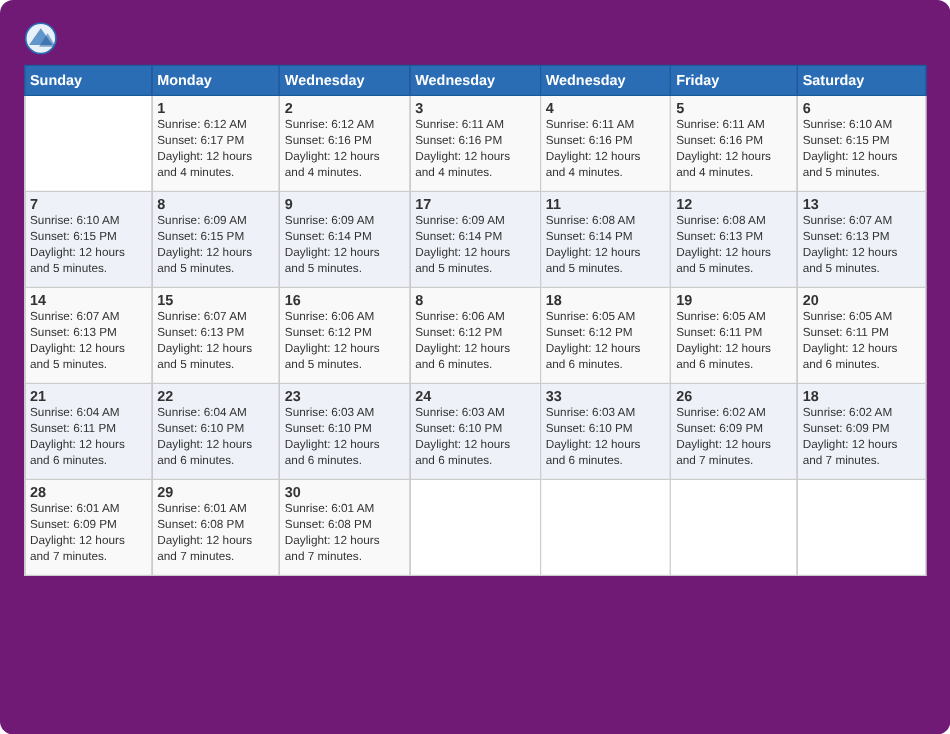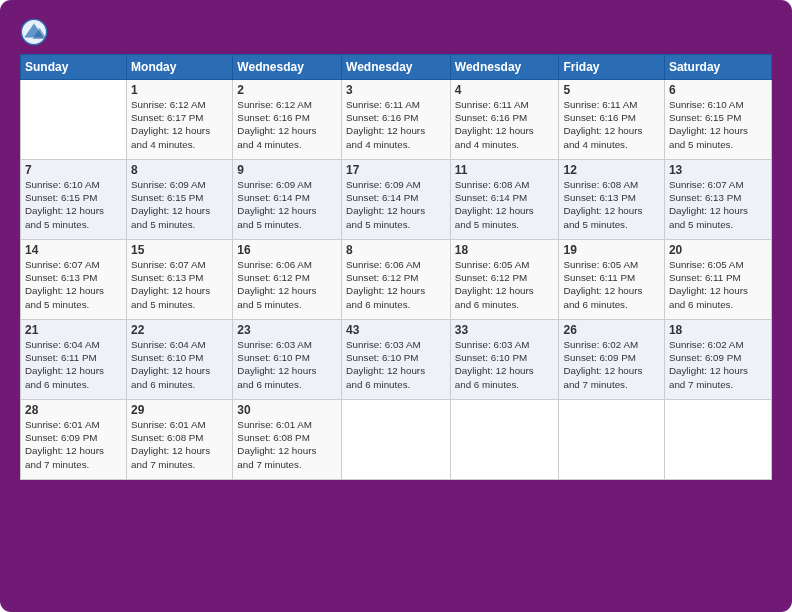--- a/index.html
+++ b/index.html
@@ -180,21 +180,21 @@
           <td><span class="day-num">20</span>
         <span class="day-info">Sunrise: 6:05 AM<br>Sunset: 6:11 PM<br>Daylight: 12 hours<br>and 6 minutes.</span></td>
         </tr>
         <tr>
           <td><span class="day-num">21</span>
         <span class="day-info">Sunrise: 6:04 AM<br>Sunset: 6:11 PM<br>Daylight: 12 hours<br>and 6 minutes.</span></td>
           <td><span class="day-num">22</span>
         <span class="day-info">Sunrise: 6:04 AM<br>Sunset: 6:10 PM<br>Daylight: 12 hours<br>and 6 minutes.</span></td>
           <td><span class="day-num">23</span>
         <span class="day-info">Sunrise: 6:03 AM<br>Sunset: 6:10 PM<br>Daylight: 12 hours<br>and 6 minutes.</span></td>
-          <td><span class="day-num">43</span>
+          <td><span class="day-num">24</span>
         <span class="day-info">Sunrise: 6:03 AM<br>Sunset: 6:10 PM<br>Daylight: 12 hours<br>and 6 minutes.</span></td>
           <td><span class="day-num">33</span>
         <span class="day-info">Sunrise: 6:03 AM<br>Sunset: 6:10 PM<br>Daylight: 12 hours<br>and 6 minutes.</span></td>
           <td><span class="day-num">26</span>
         <span class="day-info">Sunrise: 6:02 AM<br>Sunset: 6:09 PM<br>Daylight: 12 hours<br>and 7 minutes.</span></td>
           <td><span class="day-num">18</span>
         <span class="day-info">Sunrise: 6:02 AM<br>Sunset: 6:09 PM<br>Daylight: 12 hours<br>and 7 minutes.</span></td>
         </tr>
         <tr>
           <td><span class="day-num">28</span>

